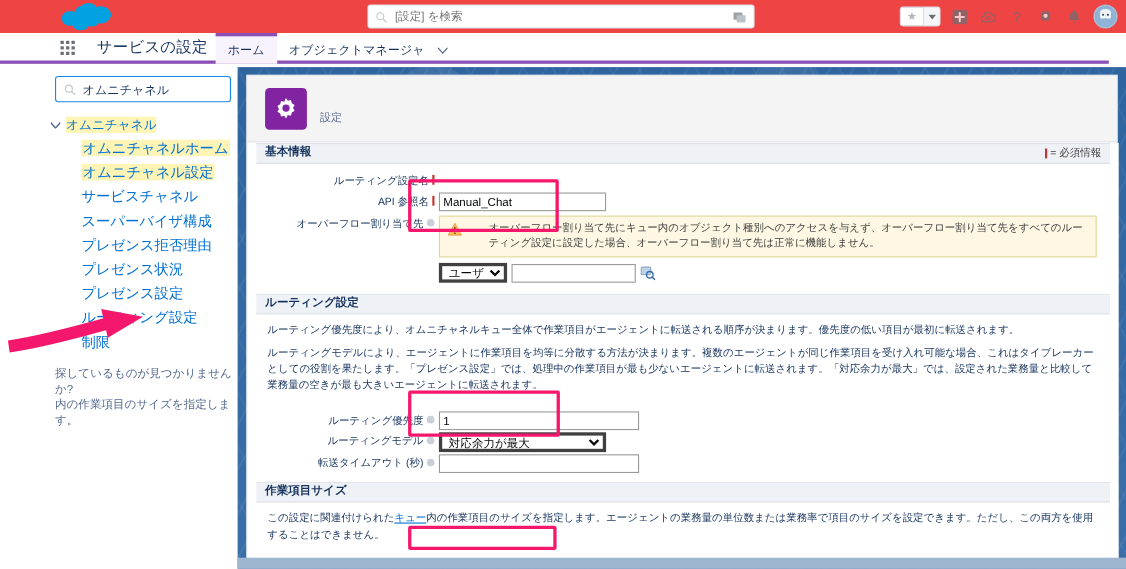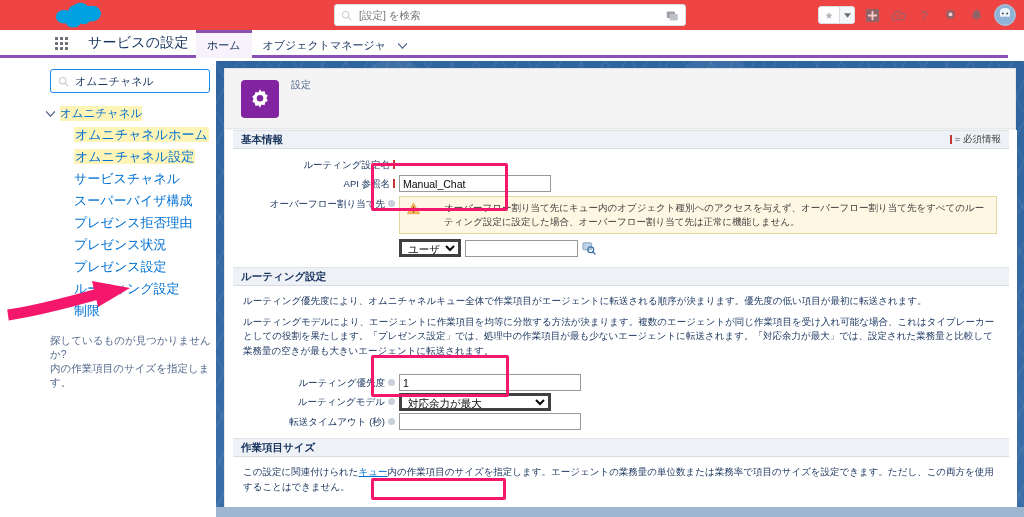--- a/index.html
+++ b/index.html
@@ -173,39 +173,39 @@
     background: #f4f4f4;
     border-bottom: 1px solid #e8e8e8;
   }
   .gear-tile {
     position: absolute; left: 16px; top: 11px;
     width: 38px; height: 38px; border-radius: 4px;
     background: #8223a2;
     display: flex; align-items: center; justify-content: center;
   }
   .page-head-label {
-    position: absolute; left: 66px; top: 9px;
+    position: absolute; left: 66px; top: 31px;
     font-size: 10px; color: #54698d;
   }
 
   
   .scroll-body {
     position: absolute; top: 61px; left: 0;
     width: 792px; height: 379px;
     background: #fff;
     overflow: hidden;
   }
   .inner { position: absolute; left: 8px; top: 0; width: 776px; }
 
   .sect-header {
     background: #eef1f6;
     border-top: 1px solid #e0e3e8;
     border-bottom: 1px solid #d7dbe3;
     height: 19px;
-    display: flex; align-items: center; justify-content: space-between;
+    display: flex; justify-content: space-between;
     padding: 0 8px 0 8px;
   }
   .sect-title { font-size: 10.5px; font-weight: bold; color: #16325c; }
   .req-legend {
     font-size: 9.5px; color: #3e3e3c;
     display: flex; align-items: center; gap: 3px;
   }
   .req-bar { display: inline-block; width: 2px; height: 9px; background: #c23934; }
 
   .sect-body { background: #fff; padding: 7px 0 6px 0; position: relative; }

